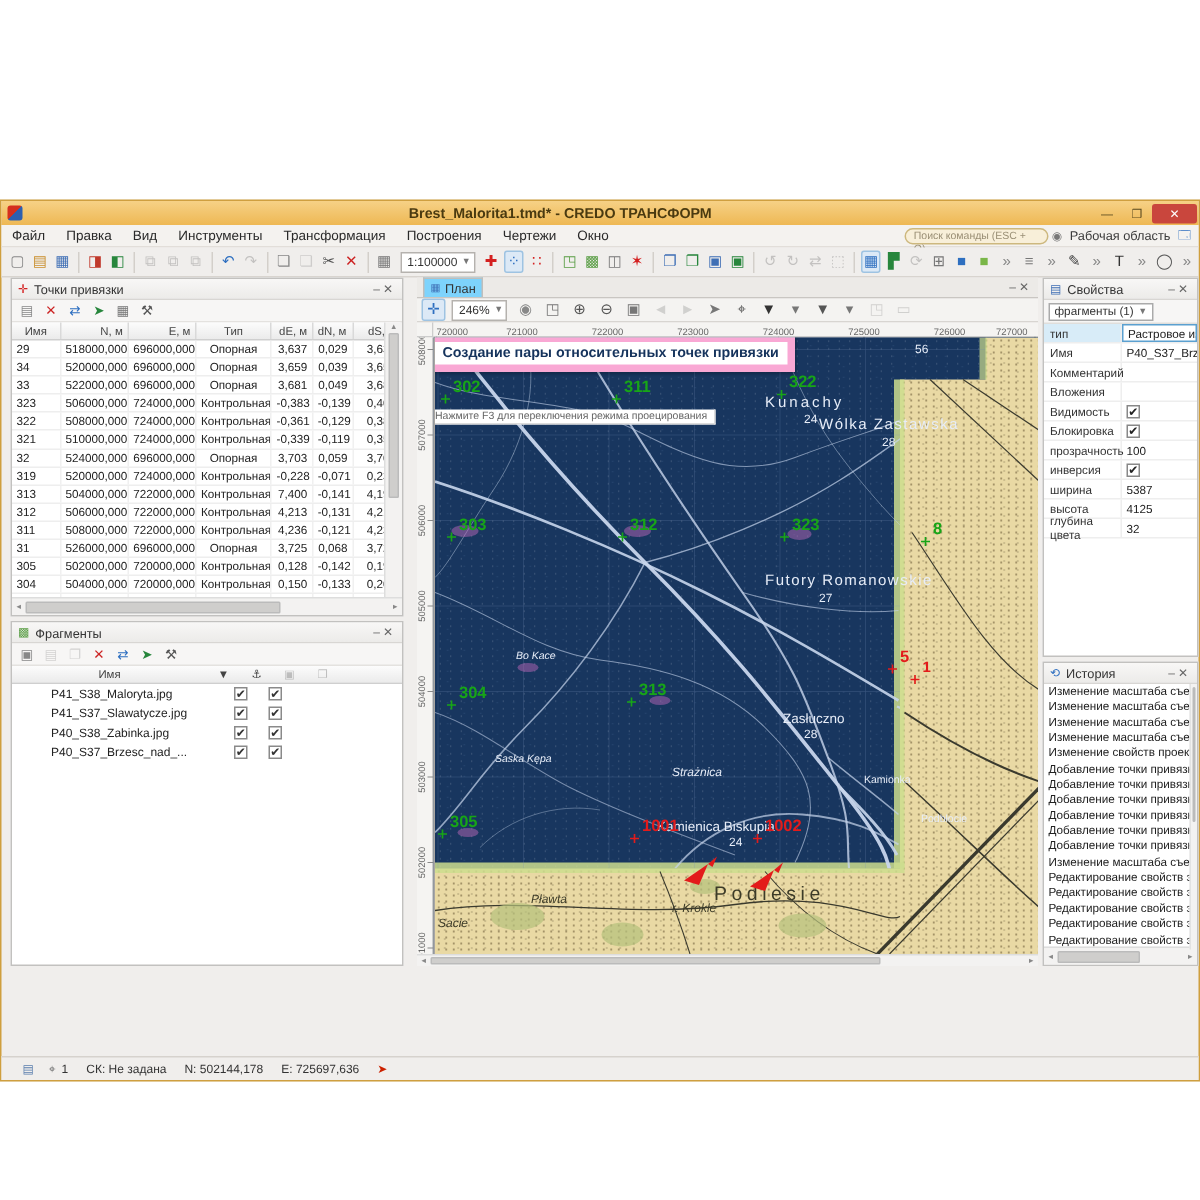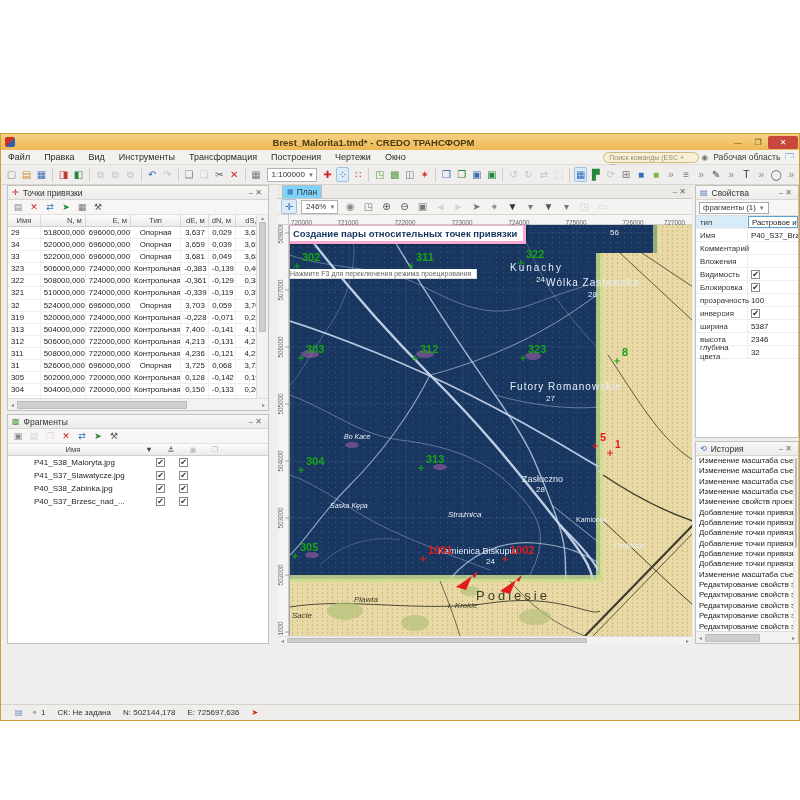--- a/index.html
+++ b/index.html
@@ -69,21 +69,21 @@
   #canvas{position:absolute;overflow:hidden;background:#18365f;border-left:1px solid #a9a6a2;}
   .navy-tex{position:absolute;background-color:#18365f;
     background-image:radial-gradient(rgba(255,255,255,.17) .5px,transparent .6px),
       radial-gradient(rgba(150,185,230,.14) .5px,transparent .7px);
     background-size:7px 5px,11px 7px;background-position:0 0,3px 2px;}
   .tan-tex{position:absolute;background-color:#e9d9a4;
     background-image:radial-gradient(rgba(80,62,30,.5) .5px,transparent .7px),
       radial-gradient(rgba(60,50,25,.35) .5px,transparent .7px);
     background-size:5px 4px,9px 6px;background-position:0 0,2px 2px;}
   #maptip{position:absolute;z-index:5;}
-  #maptip .t1{background:#fff;border:3px solid #f9a8d4;box-shadow:1px 1px 2px rgba(0,0,0,.25);
+  #maptip .t1{background:#fff;border:5px solid #f9a8d4;box-shadow:1px 1px 2px rgba(0,0,0,.25);
     font-size:9.5px;font-weight:bold;color:#15335c;padding:2px 6px;white-space:nowrap;}
   #maptip .t2{background:#fff;border:1px solid #dcdcdc;border-top:none;font-size:7px;color:#666;
     padding:1px 5px;white-space:nowrap;display:inline-block;}
   
   #prop-selector{height:16px;display:flex;align-items:center;border-bottom:1px solid #e0dedb;background:#f7f6f5;}
   #prop-selbox{height:12px;background:#fff;border:1px solid #aaa;font-size:7.8px;color:#333;
     display:inline-flex;align-items:center;padding:0 3px;margin-left:3px;}
   .proprow{display:flex;height:13px;border-bottom:1px solid #eee;font-size:7.8px;align-items:center;}
   .proprow .pl{width:52px;padding-left:4px;color:#333;border-right:1px solid #eee;height:100%;display:flex;align-items:center;}
   .proprow .pv{flex:1;padding-left:3px;color:#222;height:100%;display:flex;align-items:center;overflow:hidden;white-space:nowrap;}
@@ -708,21 +708,21 @@
           <div class="pv">
             <span class="pcheck">✔</span>
           </div>
         </div>
         <div class="proprow">
           <div class="pl">ширина</div>
           <div class="pv">5387</div>
         </div>
         <div class="proprow">
           <div class="pl">высота</div>
-          <div class="pv">2346</div>
+          <div class="pv">4125</div>
         </div>
         <div class="proprow">
           <div class="pl">глубина цвета</div>
           <div class="pv">32</div>
         </div>
       </div>
   </div>
 
   <div class="panel" id="hist-panel" style="left:694px;top:307px;width:104px;height:203px;">
     <div class="phead">

